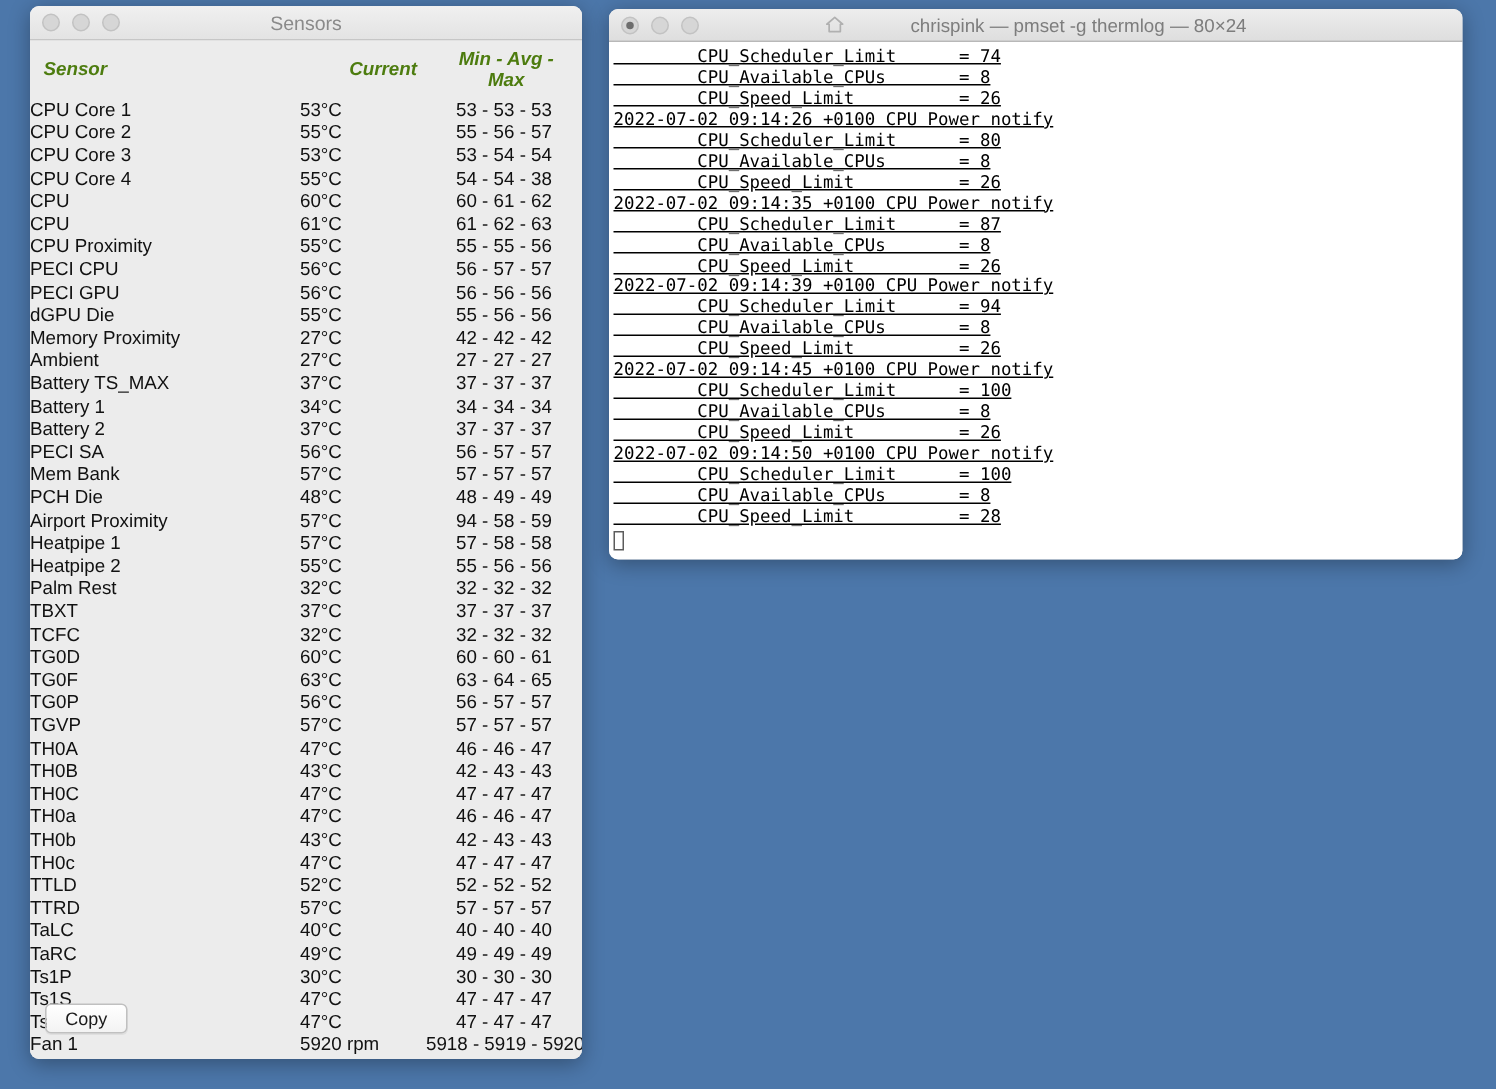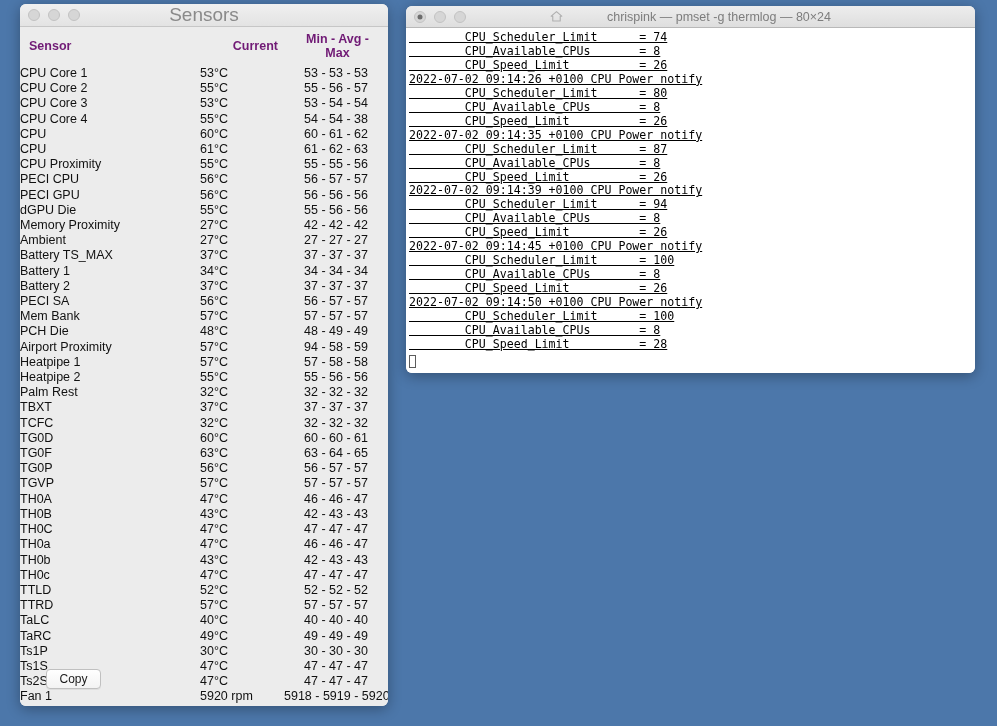--- a/index.html
+++ b/index.html
@@ -50,21 +50,21 @@
   .light.dotted::after {
     content: "";
     position: absolute;
     left: 50%; top: 50%;
     transform: translate(-50%, -50%);
     width: 5px; height: 5px;
     border-radius: 50%;
     background: #6d6d6d;
   }
   .title-text {
-    font-size: 19px;
+    font-size: 13px;
     color: #8a8a8a;
     font-weight: 400;
     white-space: nowrap;
     display: flex;
     align-items: center;
     gap: 5px;
   }
   .home-icon { display: inline-flex; align-items: center; }
 
   
@@ -83,46 +83,47 @@
     padding: 0;
   }
   table.sensor-table {
     width: 100%;
     border-collapse: collapse;
     font-size: 12.5px;
     color: #111;
     table-layout: fixed;
   }
   table.sensor-table th {
-    color: #701a75;
+    color: #4d7c0f;
     font-weight: bold;
     font-size: 12.5px;
     padding: 5px 0 6px 17px;
     text-align: left;
+    font-style: italic;
   }
   table.sensor-table th.c-name { padding-left: 9px; }
   table.sensor-table th.c-cur  { text-align: right; padding-right: 6px; }
   table.sensor-table th.c-rng  { text-align: center; padding-right: 14px; }
   table.sensor-table td {
     padding: 0 0 1px 0;
     height: 14.2px;
     line-height: 14.2px;
     white-space: nowrap;
   }
   td.c-name { padding-left: 9px; }
   td.c-cur  { padding-right: 6px; }
   td.c-rng  { text-align: center; padding-right: 14px; }
 
   col.w-name { width: 180px; }
   col.w-cur  { width: 84px; }
   col.w-rng  { width: 104px; }
 
   .copy-bar {
     position: absolute;
-    left: 16px; bottom: 0;
+    left: 0; bottom: 0;
     width: 100%;
     height: 42px;
   }
   .copy-button {
     position: absolute;
     left: 10px; top: 5px;
     width: 55px; height: 20px;
     background: linear-gradient(to bottom, #ffffff, #f3f3f3);
     border: 1px solid #c0c0c0;
     border-radius: 4px;

